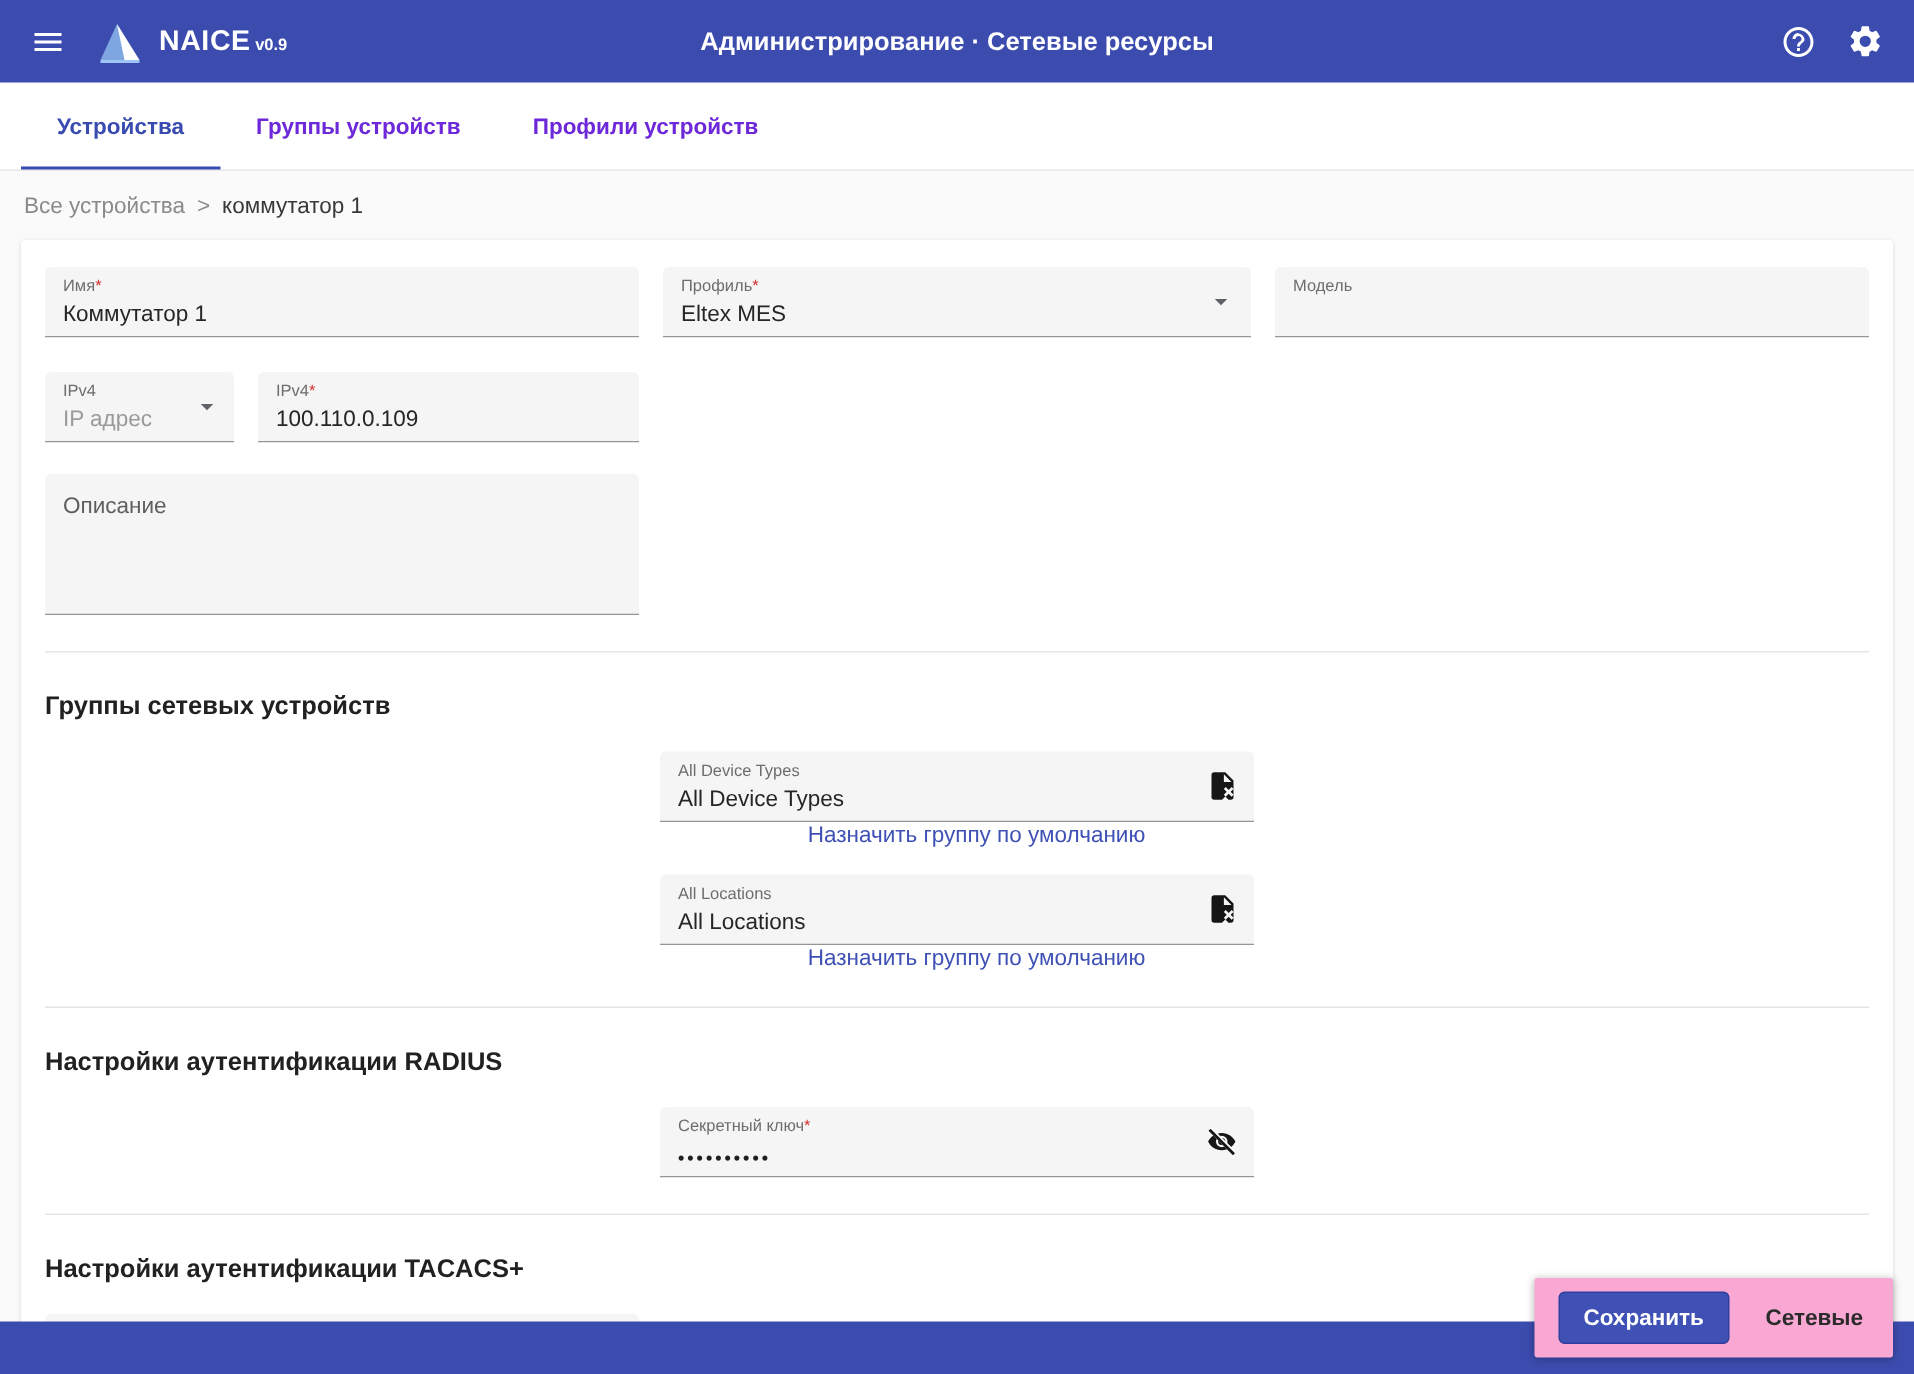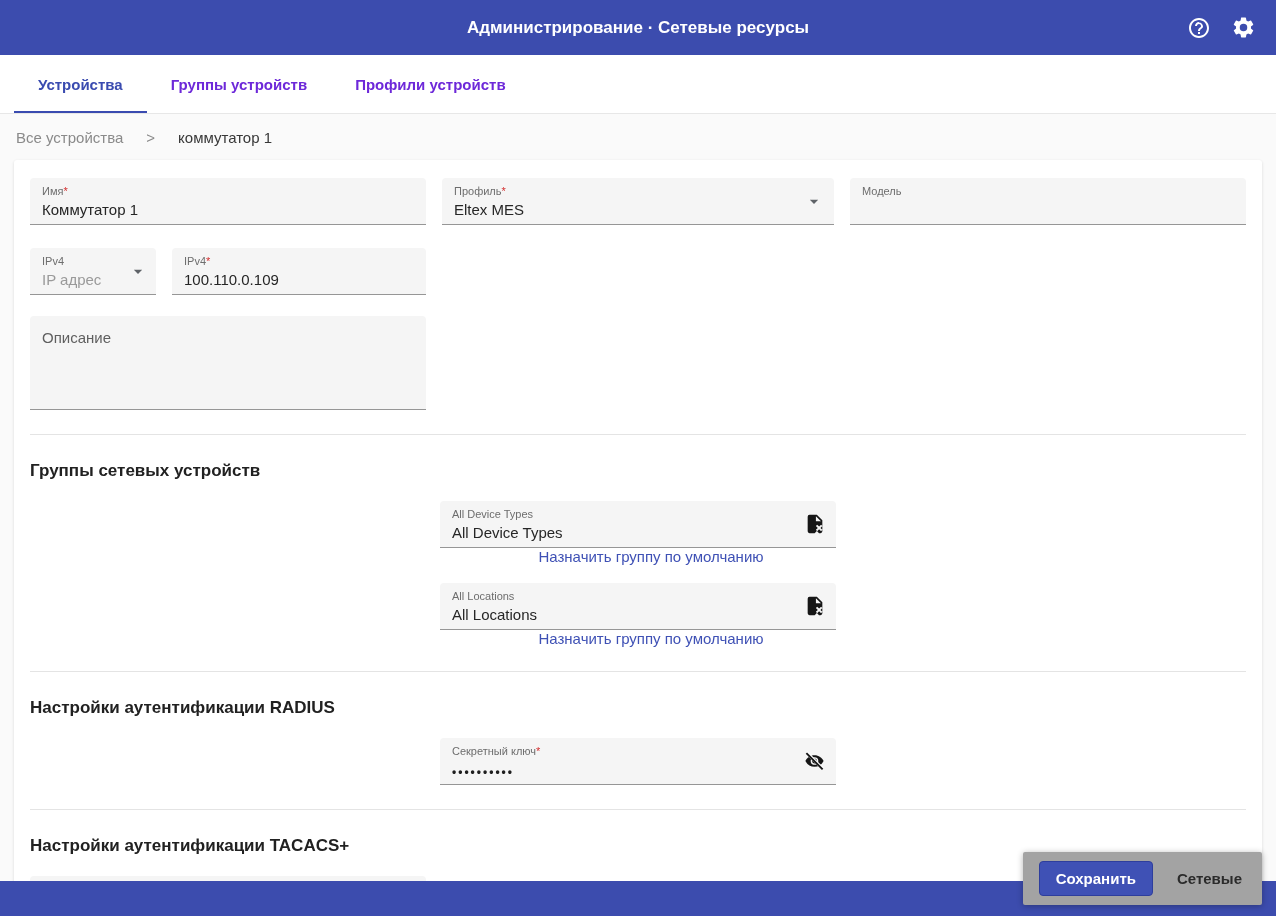--- a/index.html
+++ b/index.html
@@ -44,21 +44,21 @@
     cursor: pointer; position: relative; white-space: nowrap;
   }
   .tab.active { color: #3a4bb0; }
   .tab.active::after {
     content: ""; position: absolute; left: 0; right: 0; bottom: 0;
     height: 2px; background: #3a4bb0;
   }
 
   
   .breadcrumb {
-    height: 46px; display: flex; align-items: center; gap: 23px;
+    height: 46px; display: flex; align-items: center; gap: 8px;
     padding: 0 16px; font-size: 15px; color: #8a8a8a;
   }
   .breadcrumb .root { cursor: pointer; }
   .breadcrumb .current { color: #383838; }
 
   
   .card {
     margin: 0 14px 60px; background: #fff; border-radius: 3px;
     box-shadow: 0 1px 3px rgba(0,0,0,0.14);
     padding: 18px 16px 40px;
@@ -106,38 +106,55 @@
     cursor: pointer; text-decoration: none; white-space: nowrap;
   }
   .dots { font-size: 12px; letter-spacing: 2px; font-weight: bold; margin-top: 7px; color: #1f1f1f; }
   .secret-row { display: flex; align-items: center; }
   .info-btn { background: none; border: none; cursor: pointer; margin-left: 19px; display: flex; }
 
   
   .footer { position: fixed; left: 0; right: 0; bottom: 0; height: 35px; background: #3c4cae; z-index: 6; }
   .action-bar {
     position: fixed; right: 14px; bottom: 11px; z-index: 10;
-    background: #a3a3a3; border-radius: 2px;
+    background: #f9a8d4; border-radius: 2px;
     box-shadow: 0 1px 6px rgba(0,0,0,0.3);
     display: flex; align-items: center; gap: 20px; padding: 9px 16px;
   }
   .btn-save {
     background: #3f51b5; color: #fff; border: 1px solid #2e3e9d;
     border-radius: 4px; font-size: 15px; font-weight: 600;
     padding: 8px 16px; cursor: pointer;
   }
   .btn-cancel {
     background: none; border: none; font-size: 15px; font-weight: 600;
     color: #2b2b2b; cursor: pointer; padding: 6px 4px;
   }
 </style>
 </head>
 <body>
 
 <header class="appbar">
+  <div class="appbar-left">
+    <button class="icon-btn">
+      <svg width="24" height="24" viewBox="0 0 24 24">
+          <path fill="#ffffff" d="M3 6h18v2H3zm0 5h18v2H3zm0 5h18v2H3z"></path>
+        </svg>
+    </button>
+    <span class="logo">
+      <svg width="32" height="30" viewBox="0 0 32 30">
+        <polygon points="3,27 14,3 20,13 25,27" fill="#7ea6e0"></polygon>
+        <polygon points="14,3 29,27 19,27" fill="#ffffff"></polygon>
+        <polygon points="3,27 29,27 29,29 3,29" fill="#9fc5f8"></polygon>
+      </svg>
+    </span>
+    <span>
+      <span class="brand">NAICE</span><span class="version">v0.9</span>
+    </span>
+  </div>
   <div class="appbar-title">Администрирование · Сетевые ресурсы</div>
   <div class="appbar-right">
     <button class="icon-btn">
       <svg width="24" height="24" viewBox="0 0 24 24">
           <path fill="#ffffff" d="M11 18h2v-2h-2v2zm1-16C6.48 2 2 6.48 2 12s4.48 10 10 10 10-4.48 10-10S17.52 2 12 2zm0 18c-4.41 0-8-3.59-8-8s3.59-8 8-8 8 3.59 8 8-3.59 8-8 8zm0-14c-2.21 0-4 1.79-4 4h2c0-1.1.9-2 2-2s2 .9 2 2c0 2-3 1.75-3 5h2c0-2.25 3-2.5 3-4.5 0-2.21-1.79-4-4-4z"></path>
         </svg>
     </button>
     <button class="icon-btn">
       <svg width="25" height="25" viewBox="0 0 24 24">
           <path fill="#ffffff" d="M19.14 12.94c.04-.3.06-.61.06-.94 0-.32-.02-.64-.07-.94l2.03-1.58a.49.49 0 0 0 .12-.61l-1.92-3.32a.488.488 0 0 0-.59-.22l-2.39.96c-.5-.38-1.03-.7-1.62-.94l-.36-2.54a.484.484 0 0 0-.48-.41h-3.84c-.24 0-.43.17-.47.41l-.36 2.54c-.59.24-1.13.57-1.62.94l-2.39-.96a.49.49 0 0 0-.59.22L2.74 8.87c-.12.21-.08.47.12.61l2.03 1.58c-.05.3-.09.63-.09.94s.02.64.07.94l-2.03 1.58a.49.49 0 0 0-.12.61l1.92 3.32c.12.22.37.29.59.22l2.39-.96c.5.38 1.03.7 1.62.94l.36 2.54c.05.24.24.41.48.41h3.84c.24 0 .44-.17.47-.41l.36-2.54c.59-.24 1.13-.56 1.62-.94l2.39.96c.22.08.47 0 .59-.22l1.92-3.32a.49.49 0 0 0-.12-.61l-2.01-1.58zM12 15.6A3.6 3.6 0 1 1 12 8.4a3.6 3.6 0 0 1 0 7.2z"></path>

